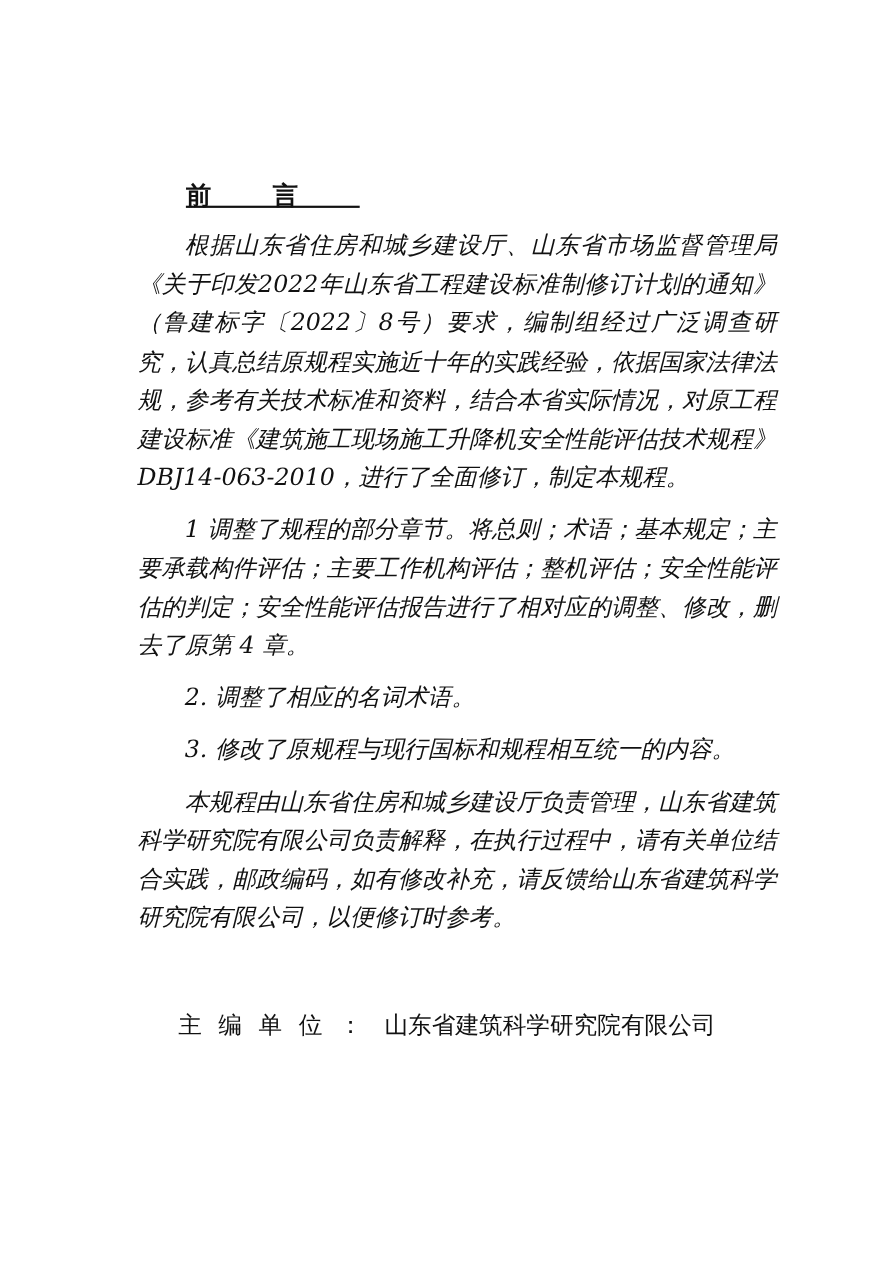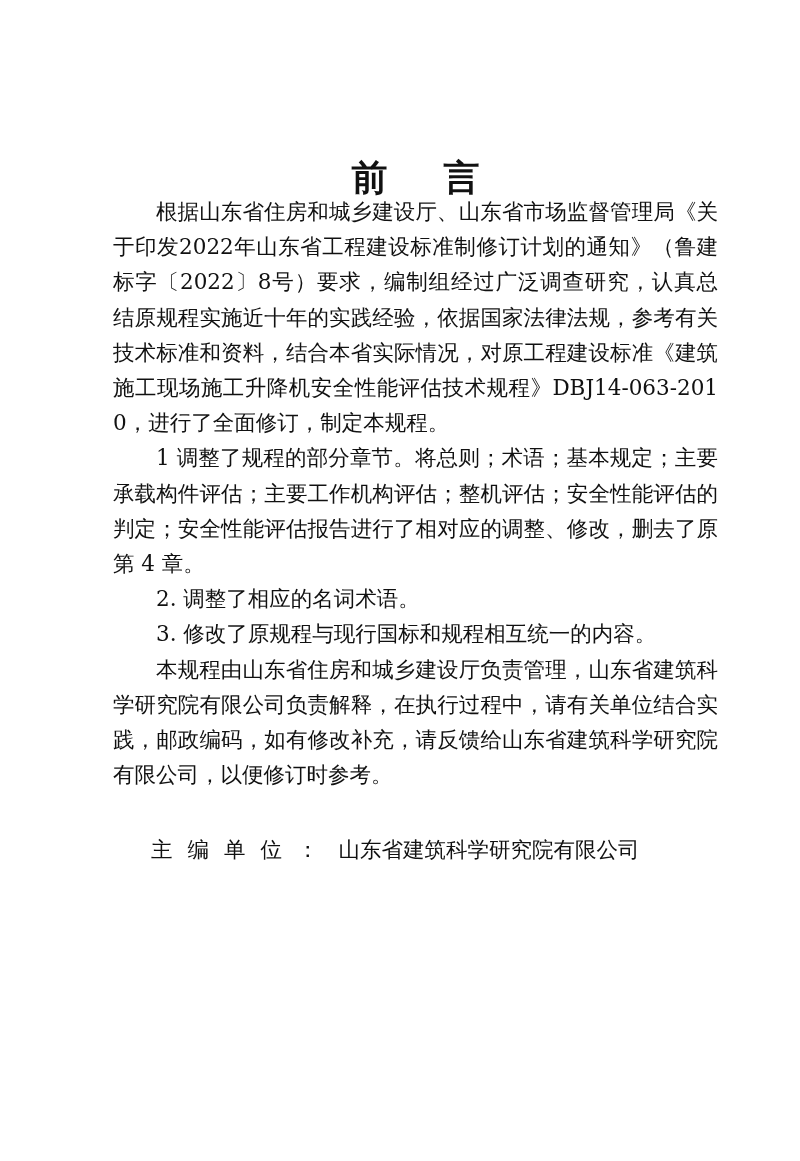--- a/index.html
+++ b/index.html
@@ -15,42 +15,44 @@
       font-family: "DejaVu Serif", "Liberation Serif", serif;
       color: #111111;
     }
     .page {
       position: absolute;
       left: 113px;
       top: 158px;
       width: 605px;
     }
     .title {
-      text-align: center;
+      text-align: left;
       font-family: "DejaVu Sans", "Liberation Sans", sans-serif;
       font-weight: bold;
-      font-size: 36px;
+      font-size: 23px;
       letter-spacing: 56px;
       line-height: 40px;
       height: 36px;
       margin: 0;
       padding-left: 56px;
+      text-decoration: underline;
     }
     .para {
-      margin: 0;
+      margin: 12px;
       font-size: 21.5px;
       line-height: 35.2px;
       text-align: justify;
       text-align-last: left;
       text-indent: 43px;
       word-break: break-all;
+      font-style: italic;
     }
     .gap { height: 36px; }
     .editor-line {
-      margin: 4px;
+      margin: 15px;
       font-size: 21.5px;
       line-height: 35px;
       padding-left: 34px;
       white-space: nowrap;
     }
     .editor-label {
       letter-spacing: 15px;
       display: inline-block;
     }
     .editor-colon {

